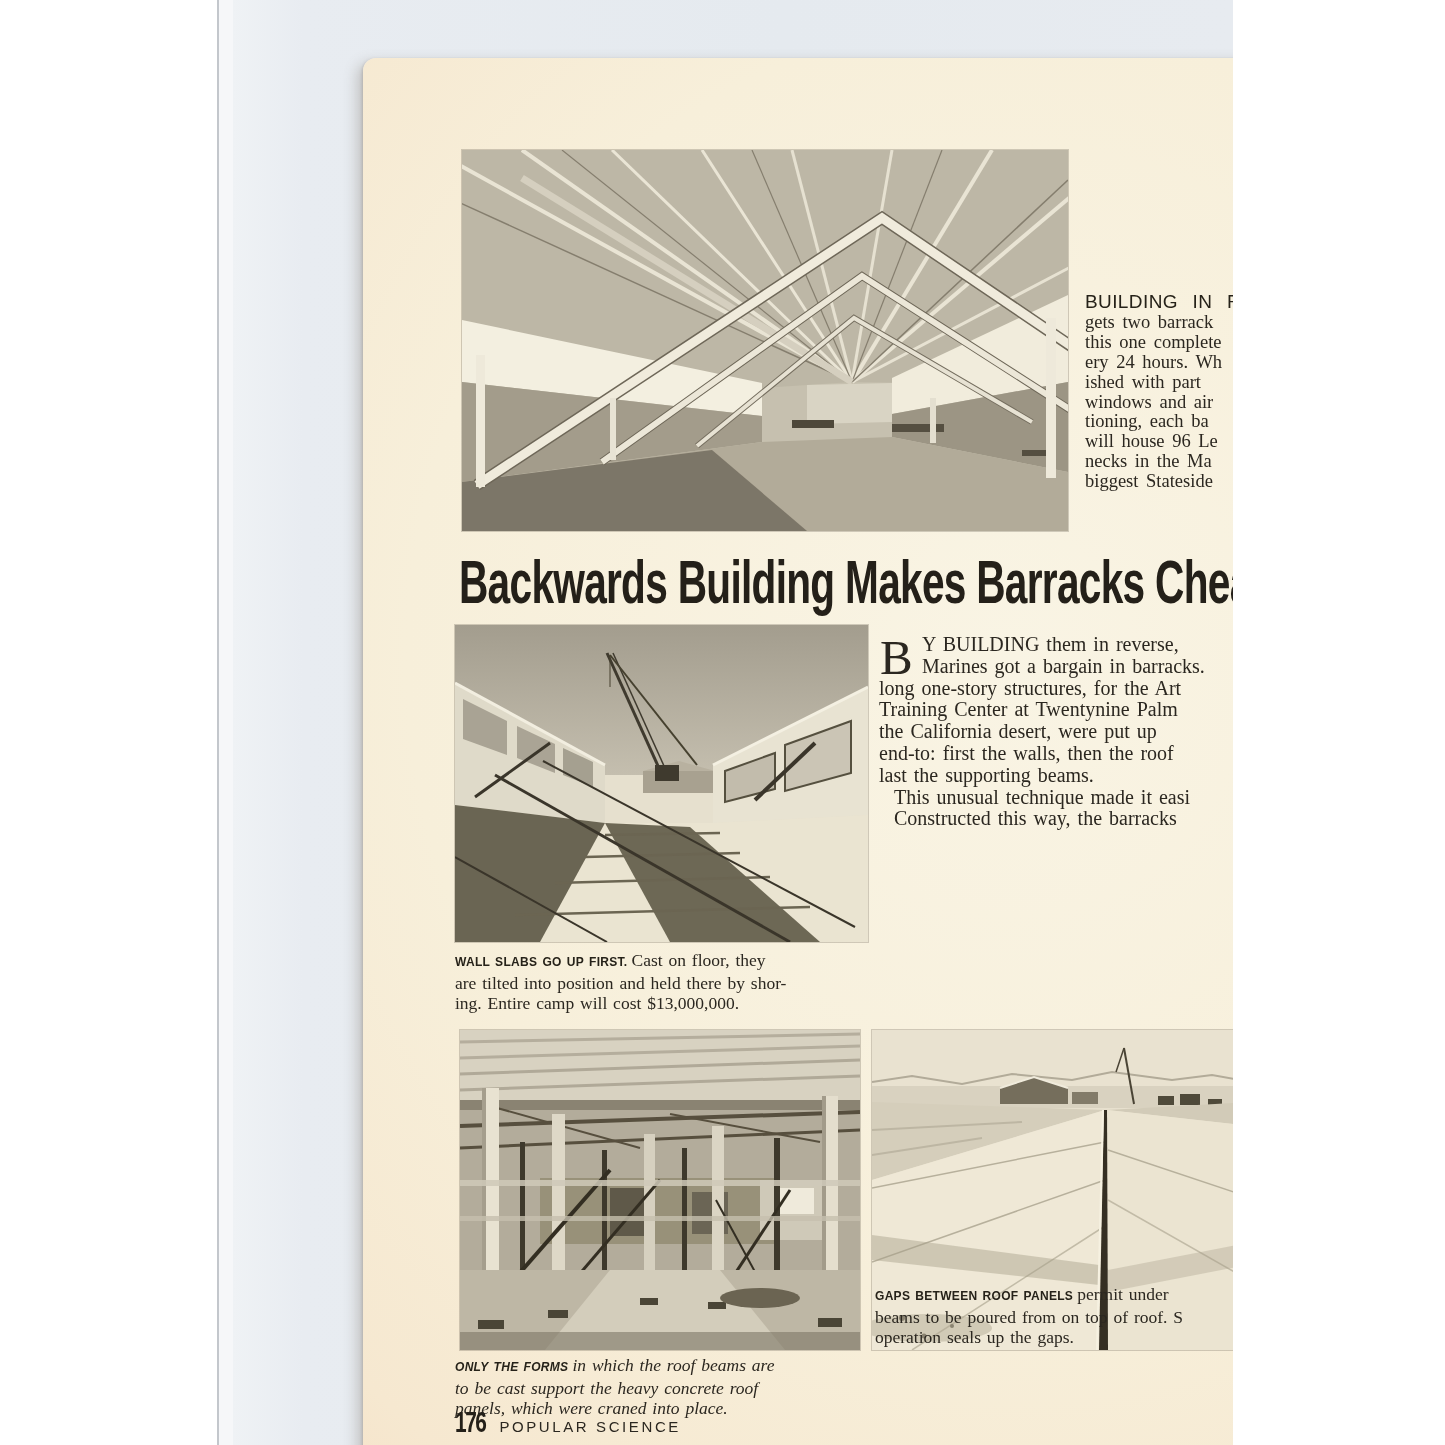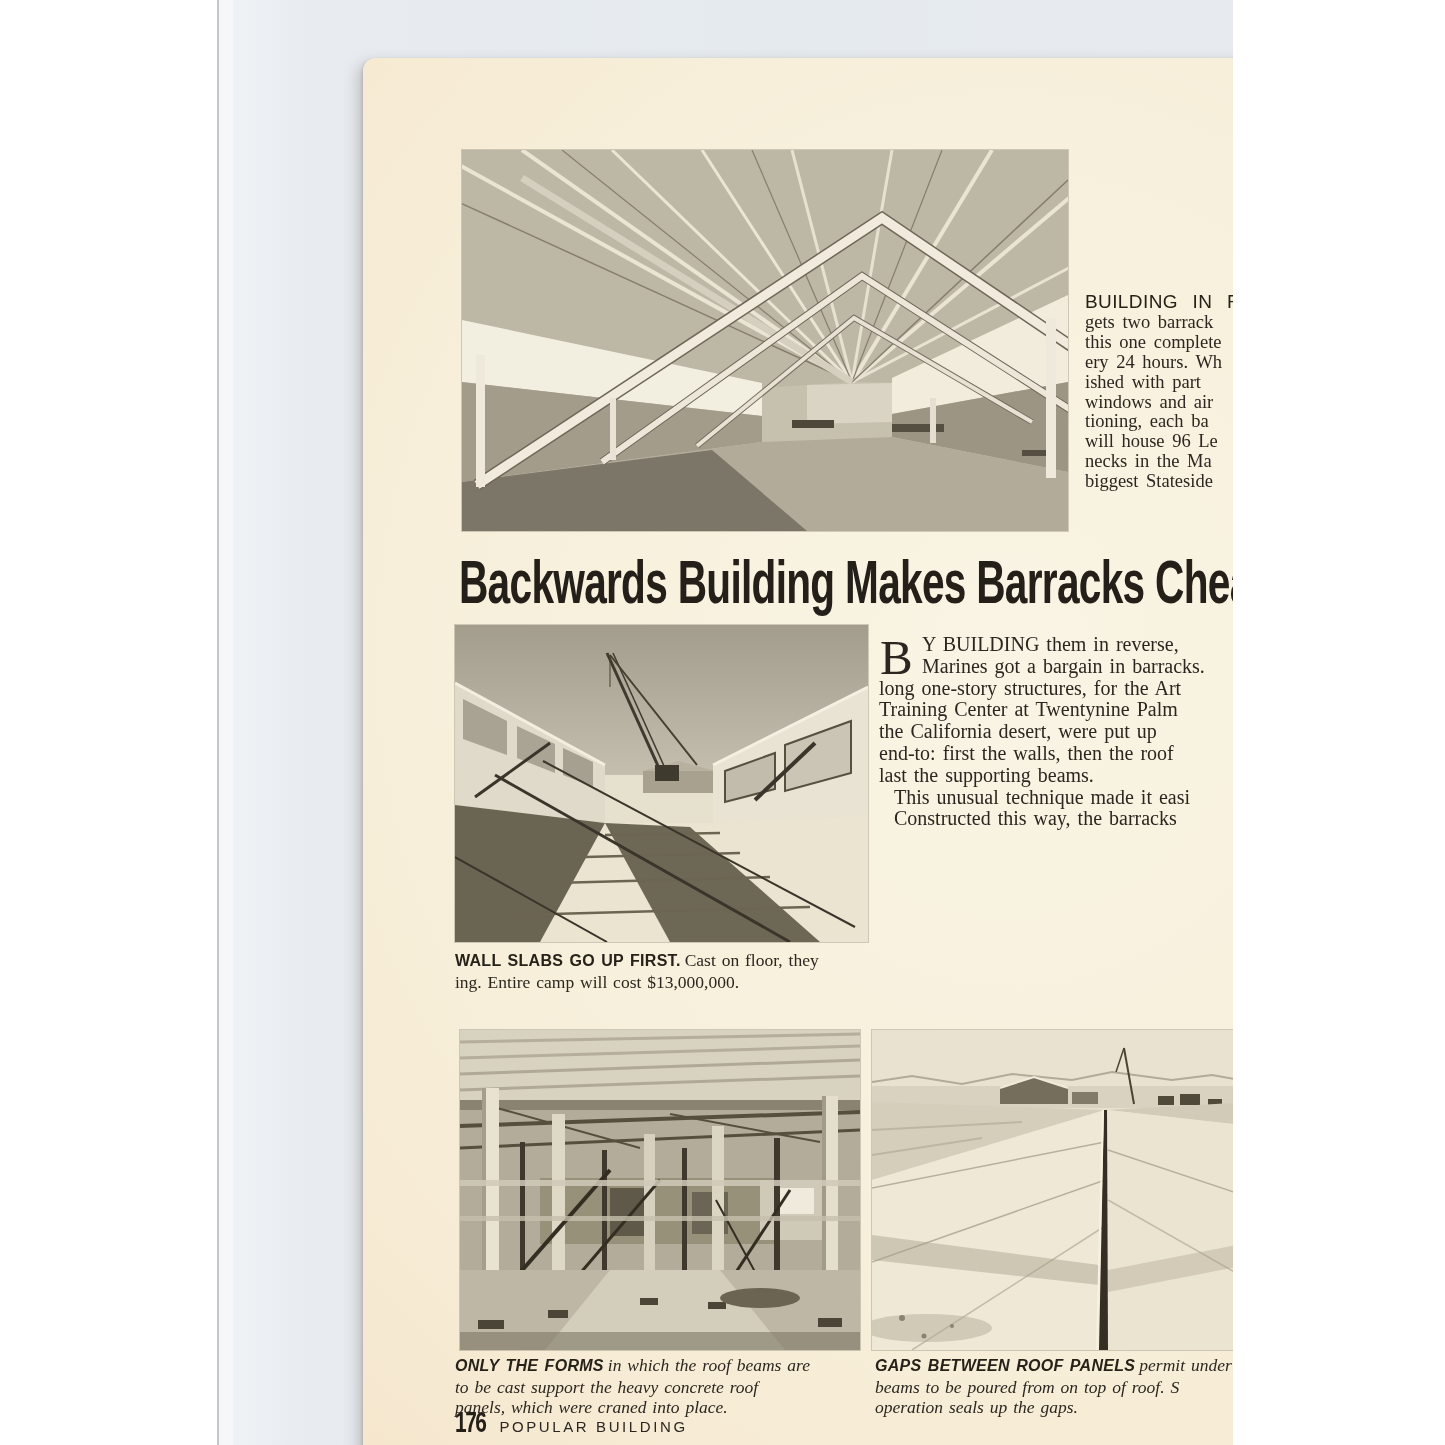--- a/index.html
+++ b/index.html
@@ -61,25 +61,25 @@
     font-size:49px; line-height:44px; color:#2b2720;
   }
   .dc-indent { padding-left:43px; }
   .p-indent  { text-indent:15px; }
   
   .cap {
     position:absolute; font-size:17.5px; line-height:20.6px; word-spacing:1.5px;
   }
   .cap .lead {
     font-family:"Liberation Sans", sans-serif; font-weight:bold;
-    font-size:16px; letter-spacing:.3px; margin-right:4px; color:#262219;margin-top:41px;
+    font-size:12px; letter-spacing:.3px; margin-right:4px; color:#262219;margin-top:41px;
   }
   .cap-wall  { left:92px;  top:892px;  width:424px; }
   .cap-forms { left:92px;  top:1297px; width:424px;font-style:italic; }
-  .cap-gaps  { left:512px; top:1297px; width:380px;font-style:italic; }
+  .cap-gaps  { left:512px; top:1226px; width:380px; }
   
   .footer { position:absolute; left:92px; top:1348px; white-space:nowrap; }
   .folio {
     display:inline-block; font-family:"Liberation Sans", sans-serif;
     font-weight:bold; font-size:29px; letter-spacing:-2px;
     transform:scale(.72,1.0); transform-origin:left bottom;
     vertical-align:baseline; color:#242019;
   }
   .mag {
     font-family:"Liberation Sans", sans-serif; font-size:15px;
@@ -325,20 +325,21 @@
           <div class="ln">end-to: first the walls, then the roof</div>
           <div class="ln">last the supporting beams.</div>
         </div>
       <div class="ln p-indent">This unusual technique made it easi</div>
       <div class="ln p-indent">Constructed this way, the barracks</div>
     </div>
 
     <div class="cap cap-wall">
       <div class="ln"><span class="lead">WALL SLABS GO UP FIRST.</span><span>Cast on floor, they</span></div>
       <div>
+          <div class="ln">are tilted into position and held there by shor-</div>
           <div class="ln">ing. Entire camp will cost $13,000,000.</div>
         </div>
     </div>
 
     <div class="cap cap-forms">
       <div class="ln"><span class="lead">ONLY THE FORMS</span><span>in which the roof beams are</span></div>
       <div>
           <div class="ln">to be cast support the heavy concrete roof</div>
           <div class="ln">panels, which were craned into place.</div>
         </div>
@@ -346,17 +347,17 @@
 
     <div class="cap cap-gaps">
       <div class="ln"><span class="lead">GAPS BETWEEN ROOF PANELS</span><span>permit under</span></div>
       <div>
           <div class="ln">beams to be poured from on top of roof. S</div>
           <div class="ln">operation seals up the gaps.</div>
         </div>
     </div>
 
     <div class="footer">
-      <span class="folio">176</span><span class="mag">POPULAR BUILDING</span>
+      <span class="folio">176</span><span class="mag">POPULAR SCIENCE</span>
     </div>
 
   </div>
 </div>
 
 </body></html>

